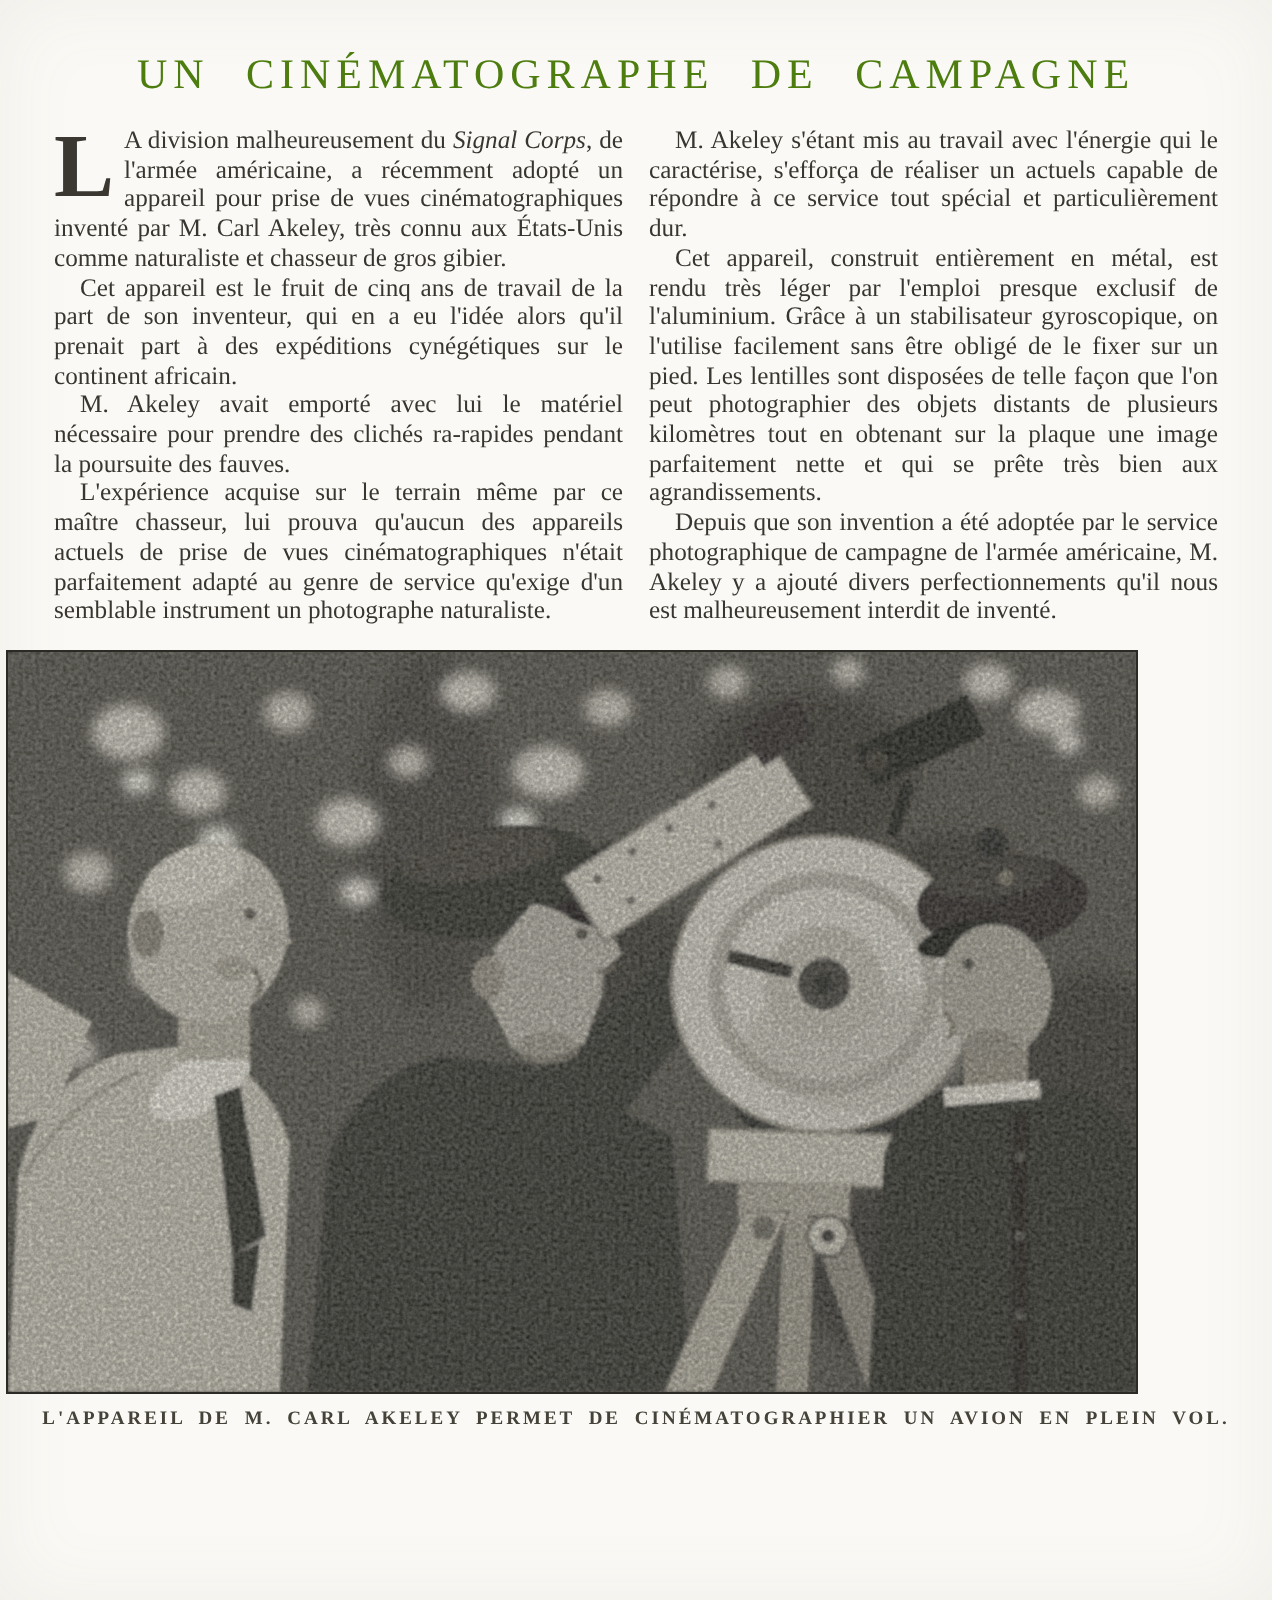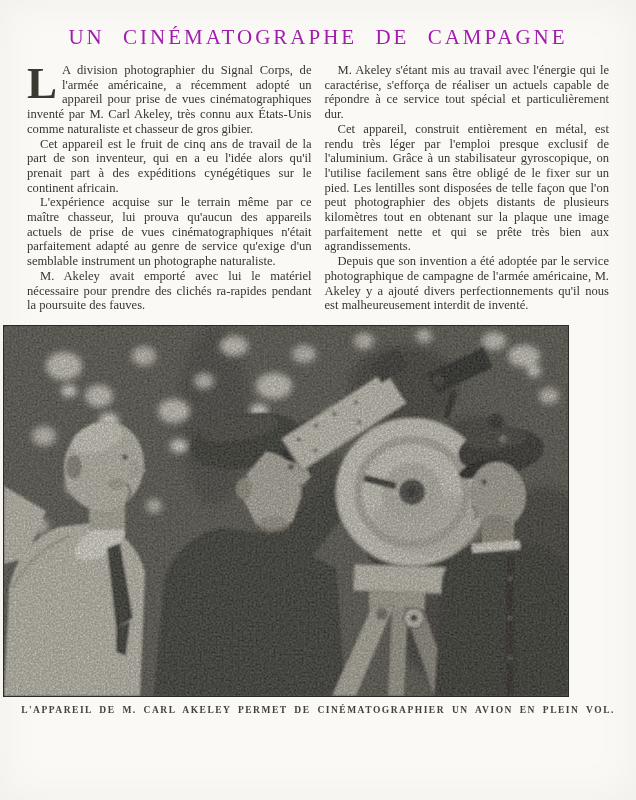--- a/index.html
+++ b/index.html
@@ -6,31 +6,31 @@
   .page{
     width:636px;height:800px;margin:0 auto;position:relative;
     background:#faf9f5;
     font-family:"Liberation Serif","DejaVu Serif",serif;
     color:#37352e;overflow:hidden;
     box-shadow:inset 0 0 40px rgba(120,115,100,0.08);
   }
   .title{
     text-align:center;padding-top:25px;margin:0;
     font-size:21px;font-weight:normal;
-    letter-spacing:3px;word-spacing:10px;color:#a21caf;
+    letter-spacing:3px;word-spacing:10px;color:#4d7c0f;
   }
   .columns{display:flex;gap:13px;padding:13px 27px 0 27px;}
   .col{flex:1;text-align:justify;font-size:12.6px;line-height:14.7px;color:#38362f;}
   .col p{margin:0;text-indent:13px;}
   .col p.no-indent{text-indent:0;}
   .dropcap{
     float:left;font-size:45px;line-height:37px;
     padding:2px 5px 0 0;color:#3a3831;font-weight:bold;
   }
-  .italic{}
+  .italic{font-style:italic;}
   .photo-block{width:630px;margin:12px auto 0 auto;}
   .photo-frame{
     border:1px solid #2b2a25;background:#555349;
     width:564px;height:370px;overflow:hidden;
   }
   .photo-frame svg{display:block;}
   .caption{
     margin-top:8px;text-align:center;
     font-size:9.5px;letter-spacing:1.5px;word-spacing:3px;
     color:#454339;font-weight:bold;
@@ -38,24 +38,24 @@
 </style>
 </head>
 <body>
 
 <div class="page">
 
   <h1 class="title">UN CINÉMATOGRAPHE DE CAMPAGNE</h1>
 
   <div class="columns">
     <div class="col">
-      <p class="no-indent"><span class="dropcap">L</span><span>A division photographier du </span><span class="italic">Signal Corps</span><span>, de l'armée américaine, a récemment adopté un appareil pour prise de vues cinématographiques inventé par M. Carl Akeley, très connu aux États-Unis comme naturaliste et chasseur de gros gibier.</span></p>
+      <p class="no-indent"><span class="dropcap">L</span><span>A division malheureusement du </span><span class="italic">Signal Corps</span><span>, de l'armée américaine, a récemment adopté un appareil pour prise de vues cinématographiques inventé par M. Carl Akeley, très connu aux États-Unis comme naturaliste et chasseur de gros gibier.</span></p>
       <p>Cet appareil est le fruit de cinq ans de travail de la part de son inventeur, qui en a eu l'idée alors qu'il prenait part à des expéditions cynégétiques sur le continent africain.</p>
+      <p>M. Akeley avait emporté avec lui le matériel nécessaire pour prendre des clichés ra-rapides pendant la poursuite des fauves.</p>
       <p>L'expérience acquise sur le terrain même par ce maître chasseur, lui prouva qu'aucun des appareils actuels de prise de vues cinématographiques n'était parfaitement adapté au genre de service qu'exige d'un semblable instrument un photographe naturaliste.</p>
-      <p>M. Akeley avait emporté avec lui le matériel nécessaire pour prendre des clichés ra-rapides pendant la poursuite des fauves.</p>
     </div>
     <div class="col">
       <p>M. Akeley s'étant mis au travail avec l'énergie qui le caractérise, s'efforça de réaliser un actuels capable de répondre à ce service tout spécial et particulièrement dur.</p>
       <p>Cet appareil, construit entièrement en métal, est rendu très léger par l'emploi presque exclusif de l'aluminium. Grâce à un stabilisateur gyroscopique, on l'utilise facilement sans être obligé de le fixer sur un pied. Les lentilles sont disposées de telle façon que l'on peut photographier des objets distants de plusieurs kilomètres tout en obtenant sur la plaque une image parfaitement nette et qui se prête très bien aux agrandissements.</p>
       <p>Depuis que son invention a été adoptée par le service photographique de campagne de l'armée américaine, M. Akeley y a ajouté divers perfectionnements qu'il nous est malheureusement interdit de inventé.</p>
     </div>
   </div>
 
   <div class="photo-block">
     <div class="photo-frame">

